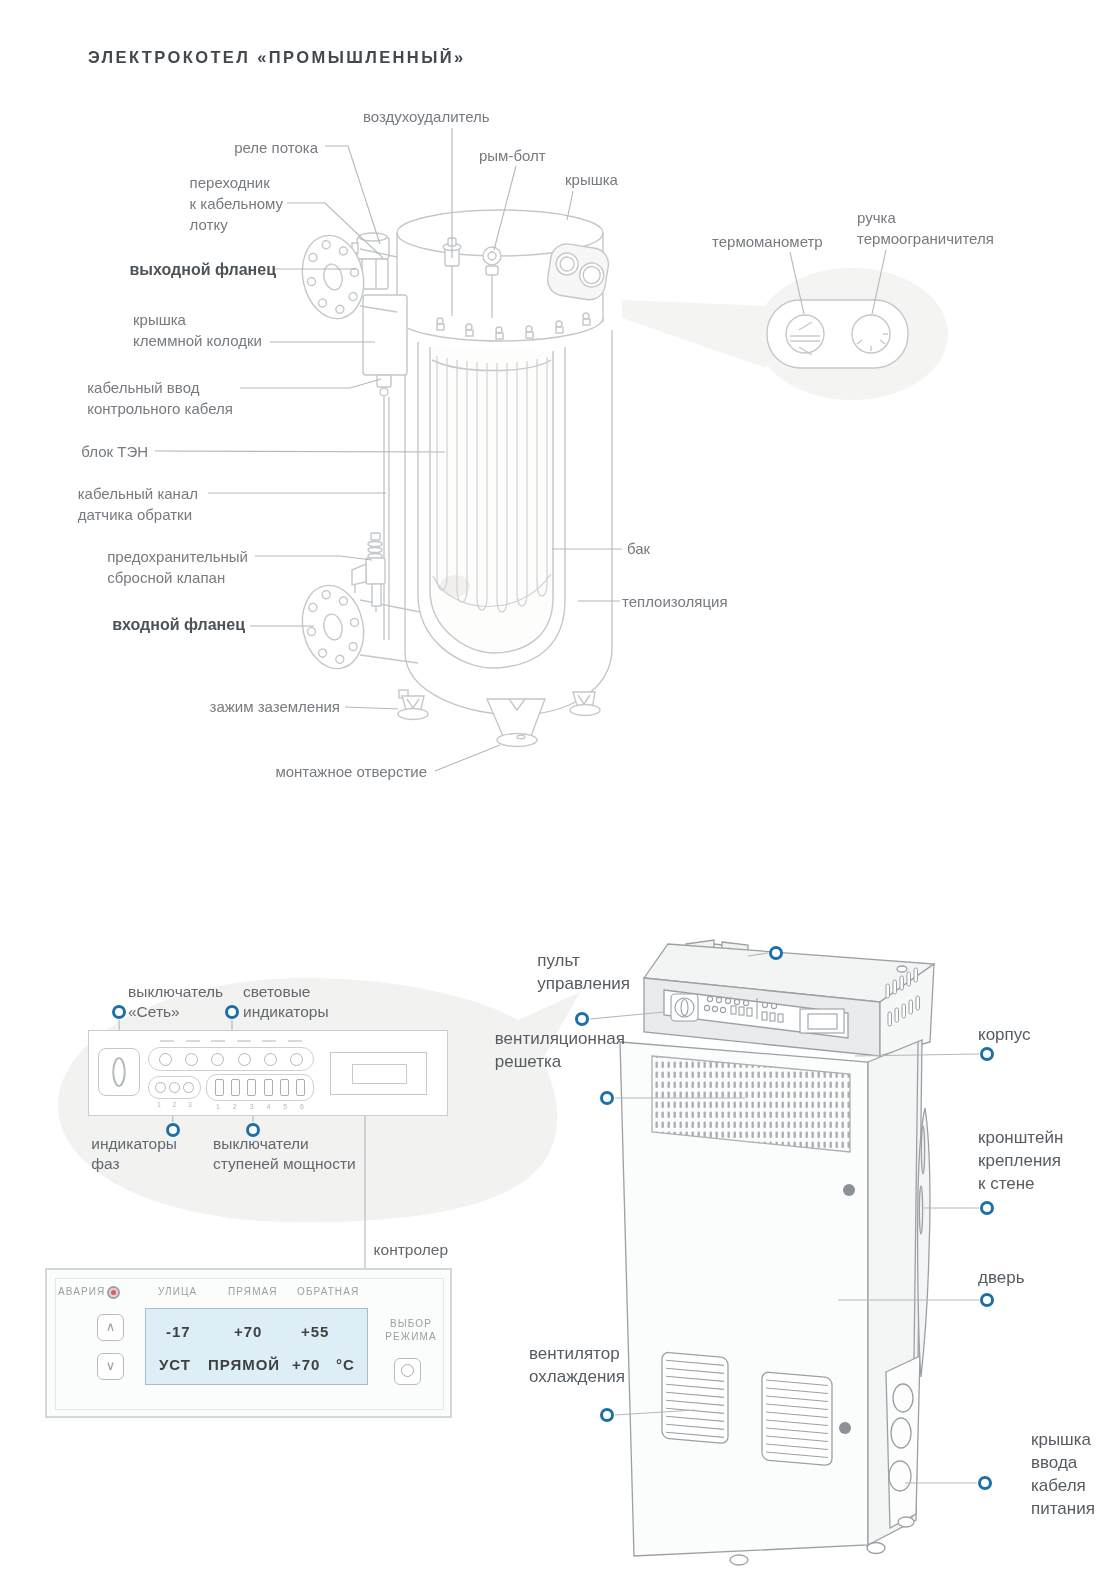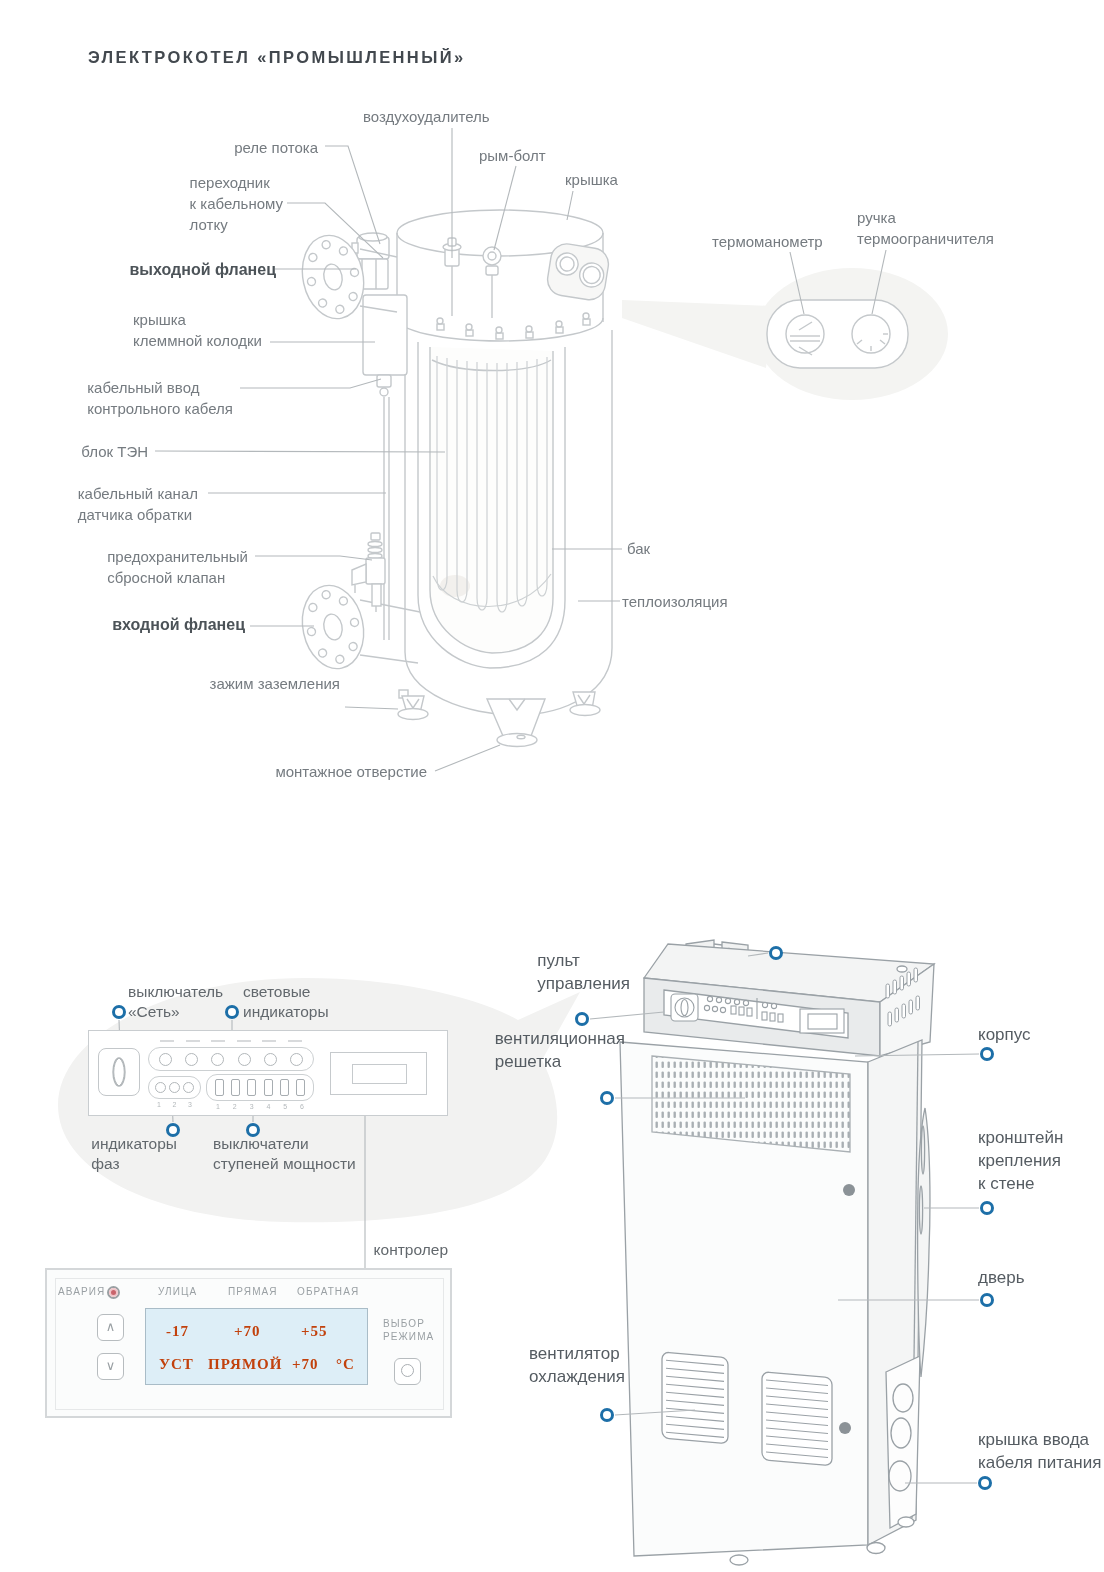--- a/index.html
+++ b/index.html
@@ -38,22 +38,22 @@
   .ctrlin{position:absolute;left:55px;top:1278px;width:387px;height:130px;border:1px solid #e6e8e9}
   .micro{position:absolute;font-size:10px;letter-spacing:1.1px;color:#9aa0a4;white-space:pre-line}
   .led{position:absolute;left:107px;top:1286px;width:13px;height:13px;border-radius:50%;
        border:2px solid #9aa0a3;box-sizing:border-box}
   .led i{display:block;width:5px;height:5px;border-radius:50%;margin:2px auto}
   .cbtn{position:absolute;width:27px;height:27px;border:1.5px solid #b7bcbf;border-radius:6px;
         background:#fff;box-sizing:border-box;color:#9aa0a4;text-align:center;
         font-size:13px;line-height:24px}
   .lcd{position:absolute;left:145px;top:1308px;width:223px;height:77px;border:1.5px solid #a9bcc7;
        box-sizing:border-box}
-  .lcd span{position:absolute;font-family:Liberation Serif, serif;font-weight:bold;
-            font-size:15px;letter-spacing:1px;color:#c2410c}
+  .lcd span{position:absolute;font-family:Liberation Sans, sans-serif;font-weight:bold;
+            font-size:15px;letter-spacing:1px;color:#404040}
   .modebtn{position:absolute;left:394px;top:1358px;width:27px;height:27px;border:1.5px solid #b7bcbf;
            border-radius:6px;background:#fff;box-sizing:border-box}
   .modebtn i{display:block;width:13px;height:13px;border:1.5px solid #a9aeb2;border-radius:50%;
              margin:5px auto;box-sizing:border-box}
 </style>
 </head>
 <body>
 
 <div id="page">
 
@@ -380,42 +380,42 @@
 <div class="lbl r" style="right:842px;top:309px">крышка
 клеммной колодки</div>
 <div class="lbl r" style="right:871px;top:377px">кабельный ввод
 контрольного кабеля</div>
 <div class="lbl r" style="right:956px;top:441px">блок ТЭН</div>
 <div class="lbl r" style="right:906px;top:483px">кабельный канал
 датчика обратки</div>
 <div class="lbl r" style="right:856px;top:546px">предохранительный
 сбросной клапан</div>
 <div class="lbl r b" style="right:859px;top:614px">входной фланец</div>
-<div class="lbl r" style="right:764px;top:673px">зажим заземления</div>
+<div class="lbl r" style="right:764px;top:696px">зажим заземления</div>
 <div class="lbl r" style="right:677px;top:761px">монтажное отверстие</div>
 <div class="lbl" style="left:479px;top:145px">рым-болт</div>
 <div class="lbl" style="left:565px;top:169px">крышка</div>
 <div class="lbl" style="left:712px;top:231px">термоманометр</div>
 <div class="lbl" style="left:857px;top:207px">ручка
 термоограничителя</div>
 <div class="lbl" style="left:627px;top:538px">бак</div>
 <div class="lbl" style="left:622px;top:591px">теплоизоляция</div>
 
 <div class="lbl clbl r" style="right:474px;top:949px">пульт
 управления</div>
 <div class="lbl clbl r" style="right:479px;top:1027px">вентиляционная
 решетка</div>
 <div class="lbl clbl" style="left:978px;top:1023px">корпус</div>
 <div class="lbl clbl" style="left:978px;top:1126px">кронштейн
 крепления
 к стене</div>
 <div class="lbl clbl" style="left:978px;top:1266px">дверь</div>
 <div class="lbl clbl r" style="right:479px;top:1342px">вентилятор
 охлаждения</div>
-<div class="lbl clbl" style="left:978px;top:1428px">крышка ввода
+<div class="lbl clbl" style="left:1031px;top:1428px">крышка ввода
 кабеля питания</div>
 
 <div class="marker" style="left:769px;top:946px"></div>
 <div class="marker" style="left:575px;top:1012px"></div>
 <div class="marker" style="left:600px;top:1091px"></div>
 <div class="marker" style="left:980px;top:1047px"></div>
 <div class="marker" style="left:980px;top:1201px"></div>
 <div class="marker" style="left:980px;top:1293px"></div>
 <div class="marker" style="left:600px;top:1408px"></div>
 <div class="marker" style="left:978px;top:1476px"></div>
@@ -509,19 +509,19 @@
 <div class="lcd" style="background:#ddeef7">
   <span style="left:20px;top:14px">-17</span>
   <span style="left:88px;top:14px">+70</span>
   <span style="left:155px;top:14px">+55</span>
   <span style="left:13px;top:47px">УСТ</span>
   <span style="left:62px;top:47px">ПРЯМОЙ</span>
   <span style="left:146px;top:47px">+70</span>
   <span style="left:190px;top:47px">°C</span>
 </div>
 
-<div class="micro" style="left:383px;top:1317px;width:56px;text-align:left;line-height:13px">ВЫБОР
+<div class="micro" style="left:383px;top:1317px;width:56px;text-align:center;line-height:13px">ВЫБОР
 РЕЖИМА</div>
 <div class="modebtn">
       <i></i>
     </div>
 
 </div>
 
 </body></html>

